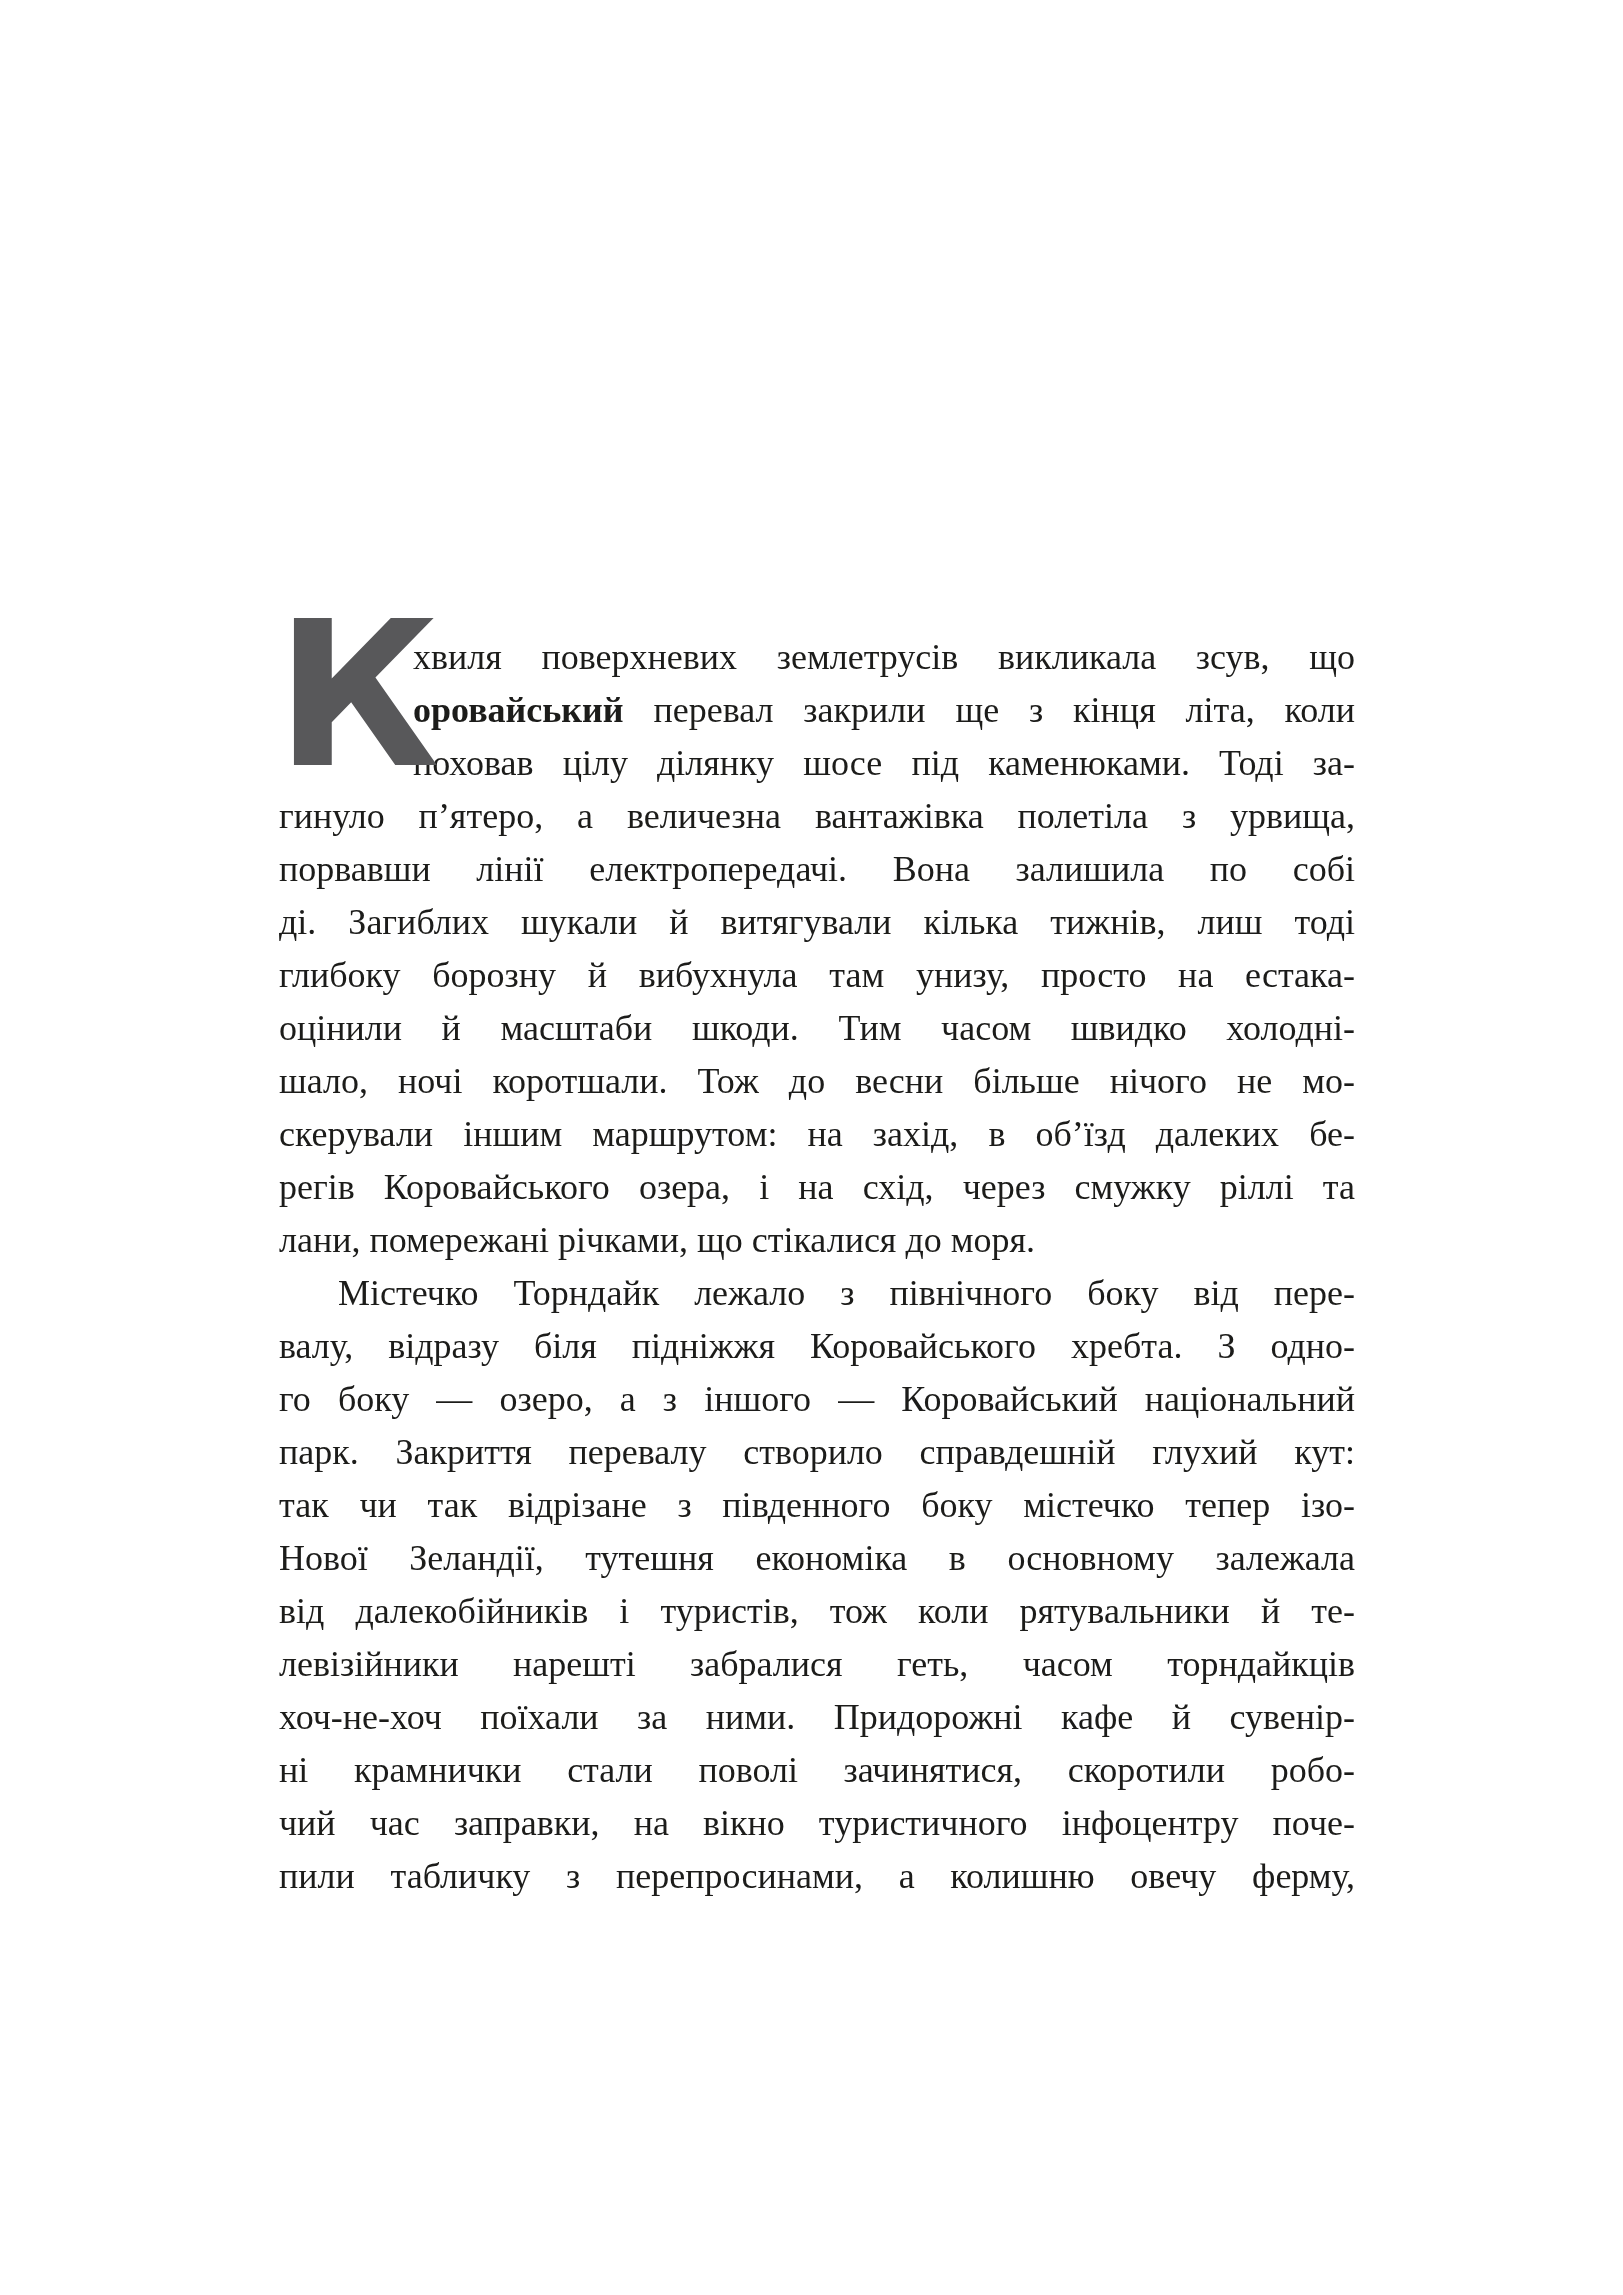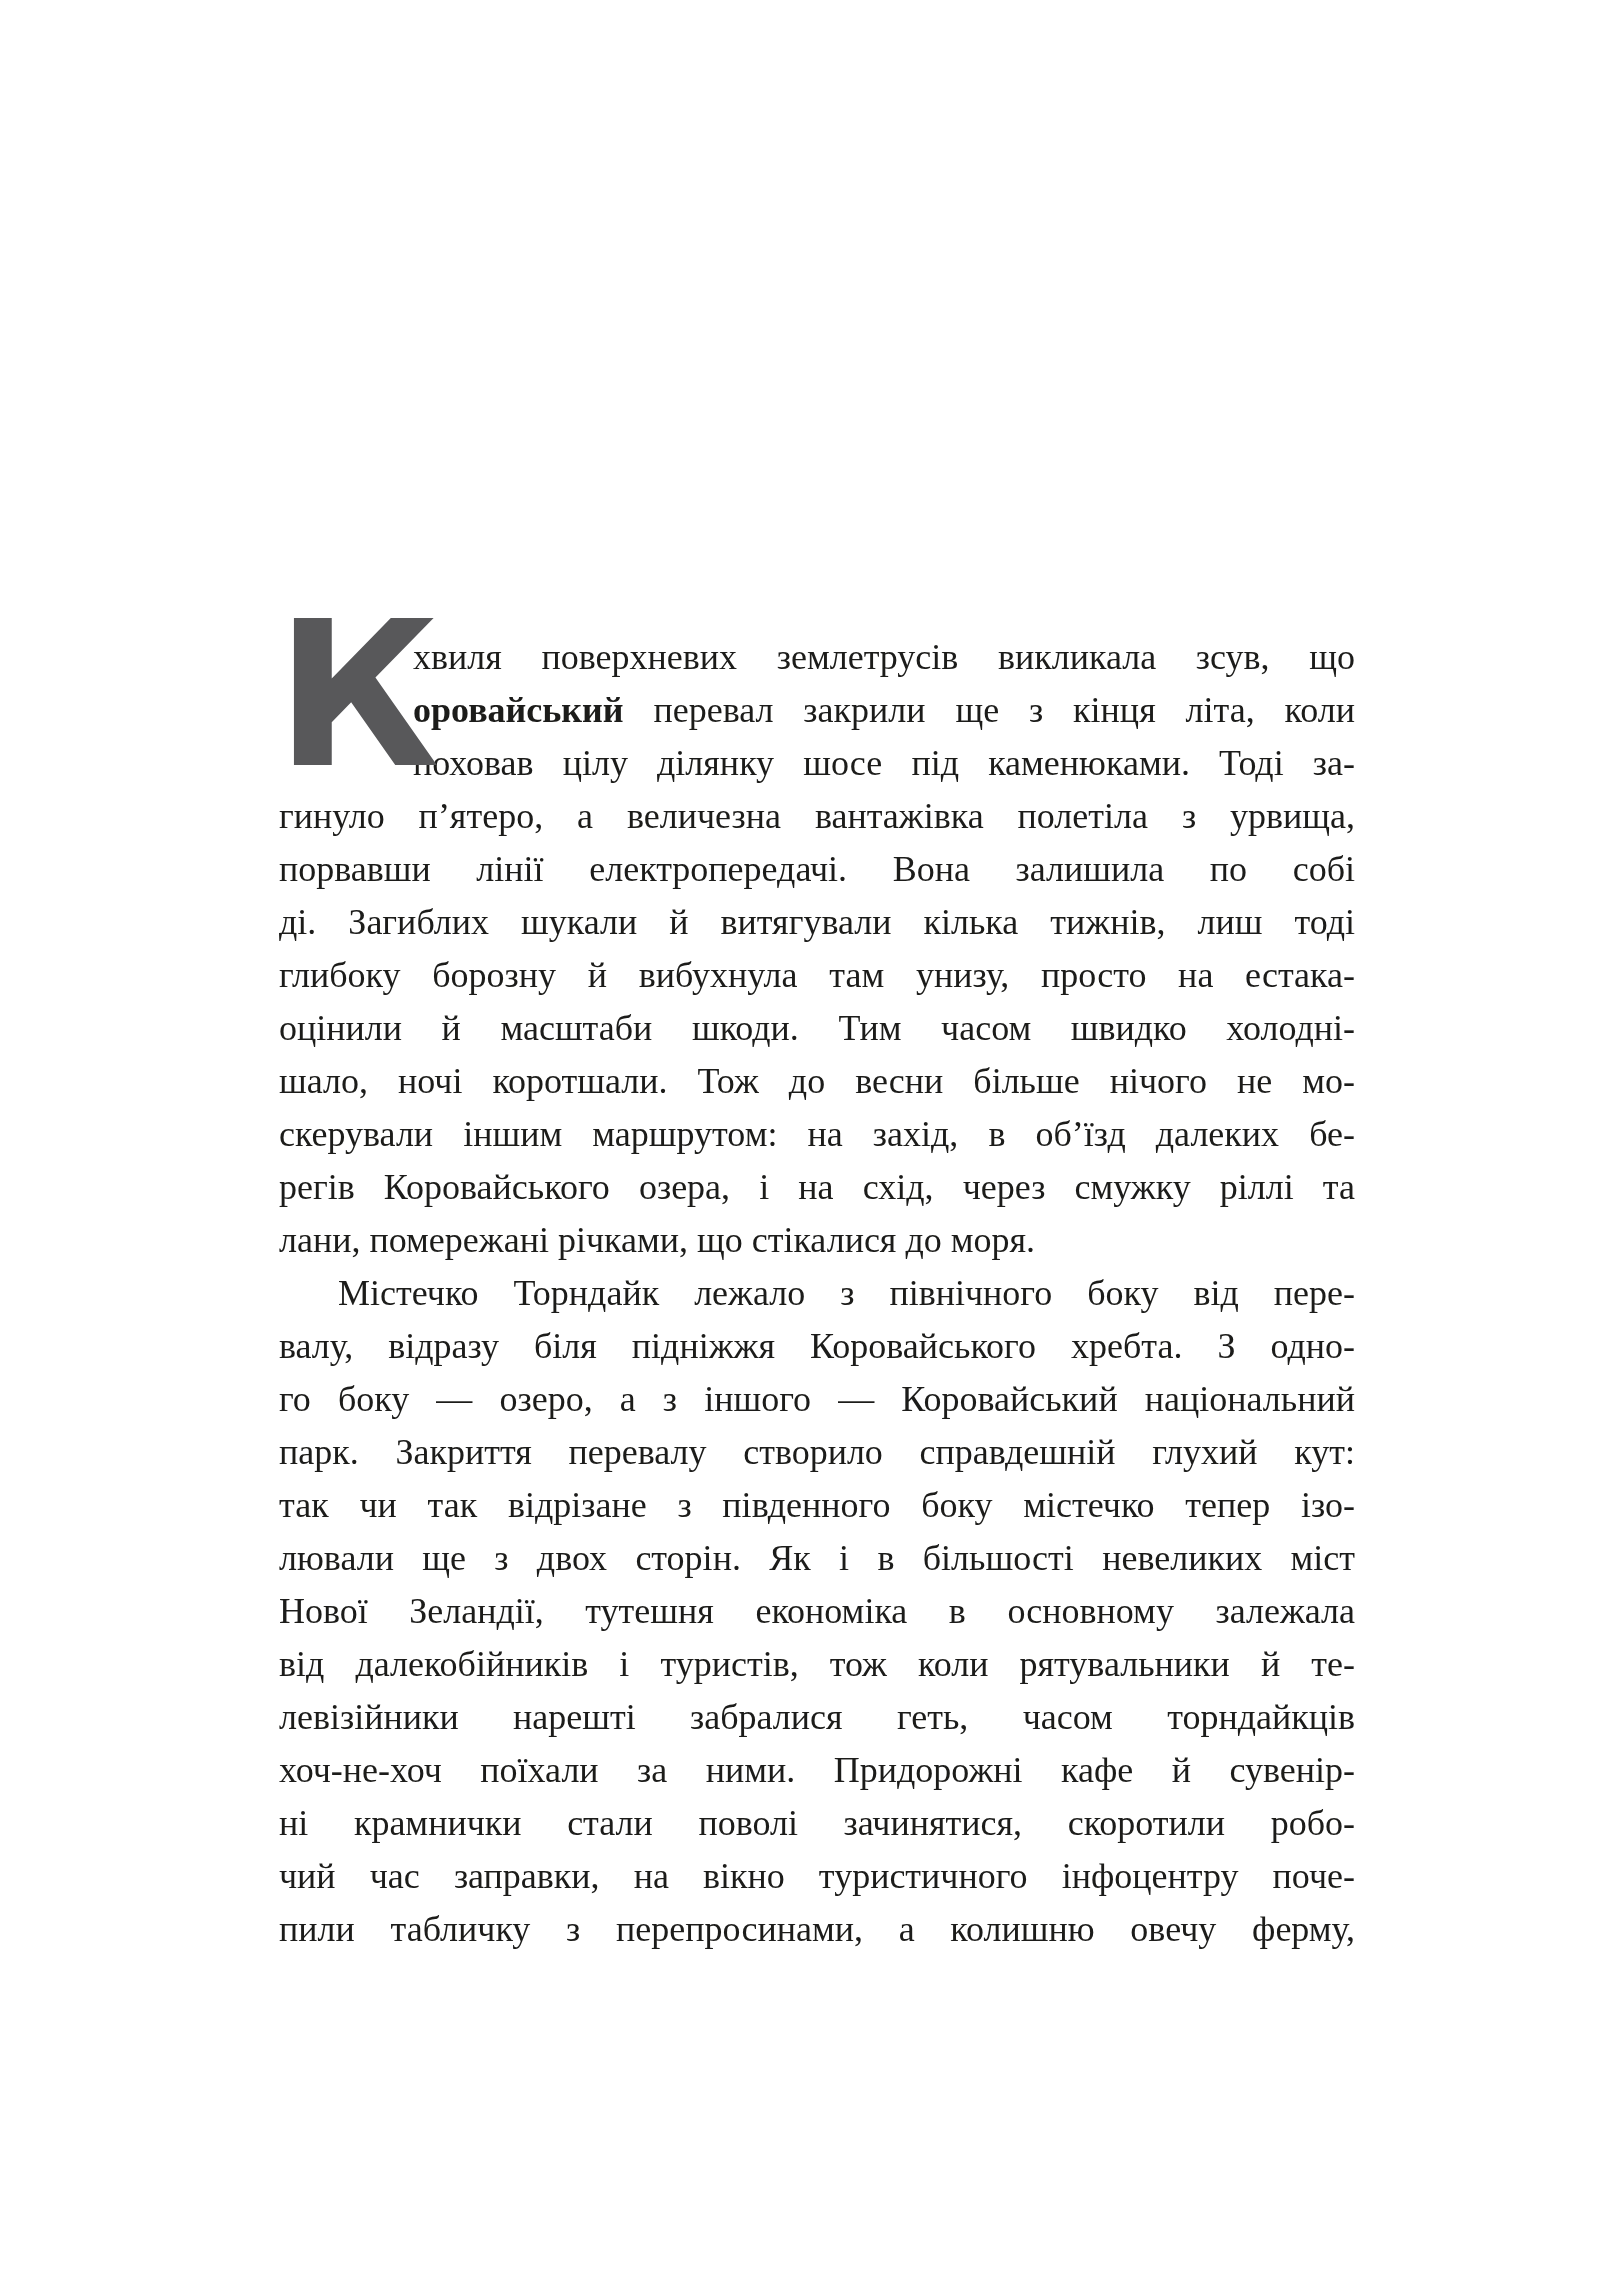--- a/index.html
+++ b/index.html
@@ -79,21 +79,20 @@
         <div class="line">скерували іншим маршрутом: на захід, в об’їзд далеких бе-</div>
         <div class="line">регів Коровайського озера, і на схід, через смужку ріллі та</div>
         <div class="line no-justify">лани, помережані річками, що стікалися до моря.</div>
       </div>
       <div class="para">
         <div class="line indent">Містечко Торндайк лежало з північного боку від пере-</div>
         <div class="line">валу, відразу біля підніжжя Коровайського хребта. З одно-</div>
         <div class="line">го боку — озеро, а з іншого — Коровайський національний</div>
         <div class="line">парк. Закриття перевалу створило справдешній глухий кут:</div>
         <div class="line">так чи так відрізане з південного боку містечко тепер ізо-</div>
-        <div class="line">лювали ще з двох сторін. Як і в більшості невеликих міст</div>
         <div class="line">Нової Зеландії, тутешня економіка в основному залежала</div>
         <div class="line">від далекобійників і туристів, тож коли рятувальники й те-</div>
         <div class="line">левізійники нарешті забралися геть, часом торндайкців</div>
         <div class="line">хоч-не-хоч поїхали за ними. Придорожні кафе й сувенір-</div>
         <div class="line">ні крамнички стали поволі зачинятися, скоротили робо-</div>
         <div class="line">чий час заправки, на вікно туристичного інфоцентру поче-</div>
         <div class="line">пили табличку з перепросинами, а колишню овечу ферму,</div>
       </div>
     </div>
 </div>

